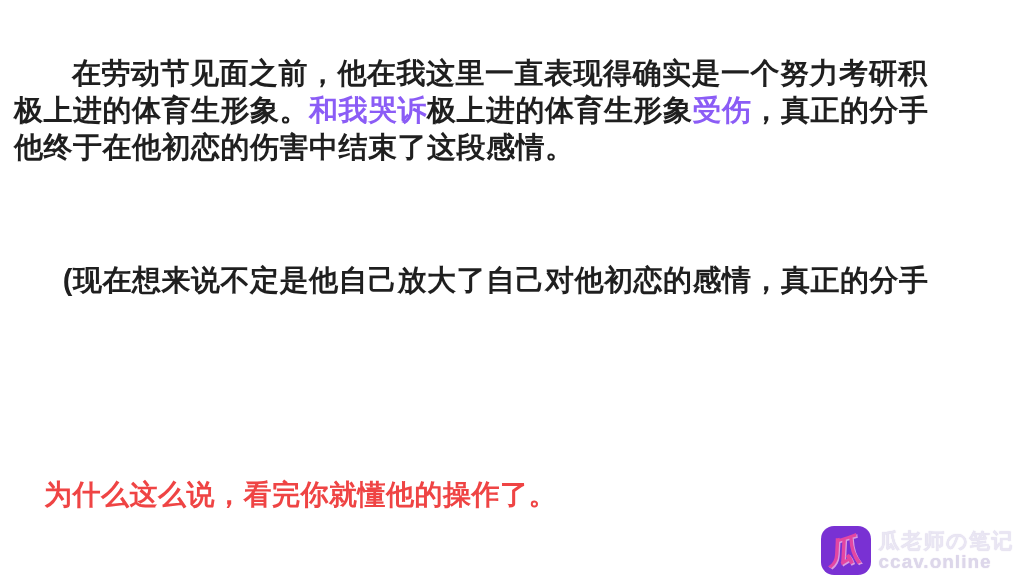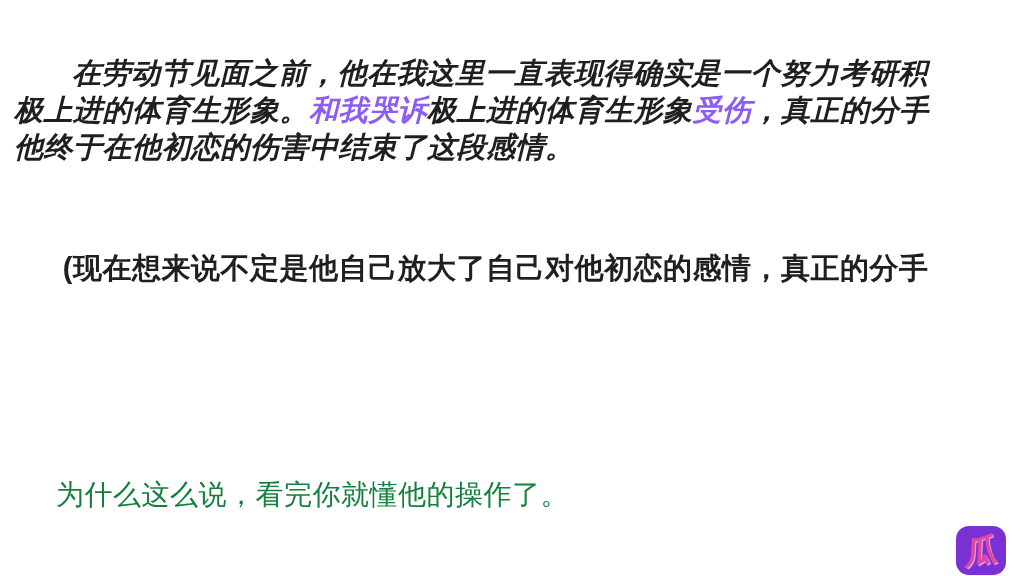--- a/index.html
+++ b/index.html
@@ -19,33 +19,33 @@
     position: absolute;
     left: 14px;
     width: 996px;
     font-size: 29px;
     line-height: 37px;
     font-weight: bold;
     color: #1f1f1f;
     letter-spacing: 0.5px;
   }
   .para .line { white-space: nowrap; }
-  .para1 { top: 55px; font-style: italic; }
+  .para1 { top: 55px; }
   .para2 { top: 250px; }
   .indent1 { text-indent: 2em; }
-  .indent2 { text-indent: 1.68em; }
+  .indent2 { text-indent: 1.68em; margin-top: 12px; }
   .red { color: #8b5cf6; }
   .callout {
     position: absolute;
-    left: 56px;
+    left: 44px;
     top: 477px;
     font-size: 28px;
     line-height: 36px;
-    font-weight: normal;
-    color: #15803d;
+    font-weight: bold;
+    color: #ef4444;
     letter-spacing: 0.5px;
     white-space: nowrap;
   }
   .watermark {
     position: absolute;
     right: 10px;
     bottom: 1px;
     display: flex;
     align-items: center;
     gap: 8px;
@@ -106,16 +106,18 @@
     <div class="line indent2"><span>(现在想来说不定是他自己放大了自己对他初恋的感情，真正的分手</span></div>
   </div>
 
   <div class="callout"><span>为什么这么说，看完你就懂他的操作了。</span></div>
 
   <div class="watermark">
     <div class="wm-logo">
         <span class="glyph">瓜</span>
       </div>
     <div class="wm-text">
+      <div class="wm-title">瓜老师の笔记</div>
+      <div class="wm-url">ccav.online</div>
     </div>
   </div>
 
 </div>
 
 </body></html>

